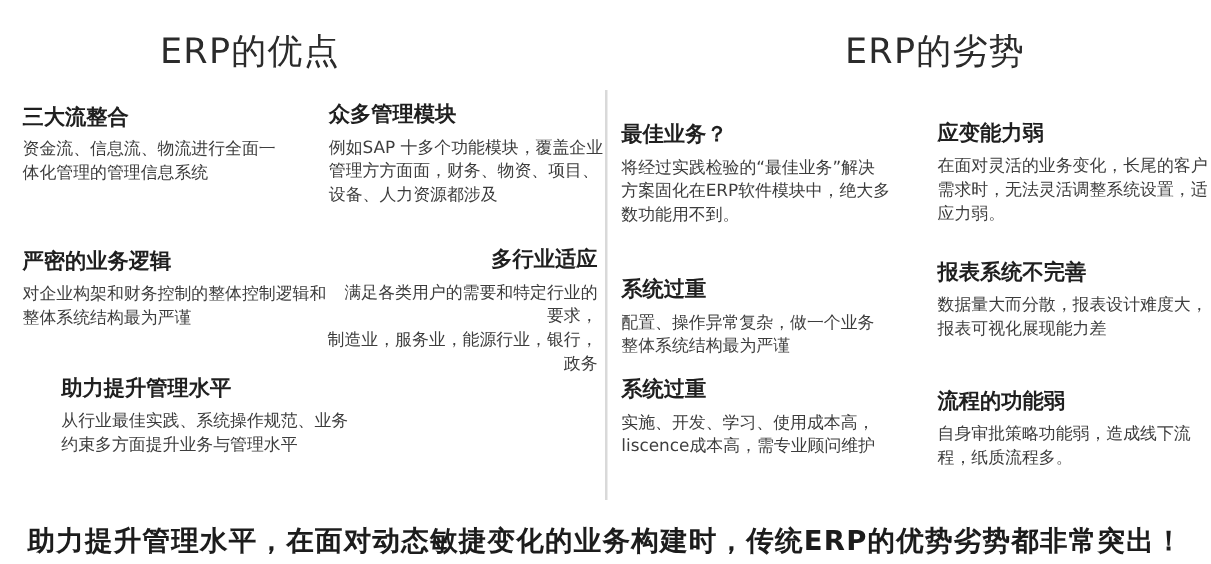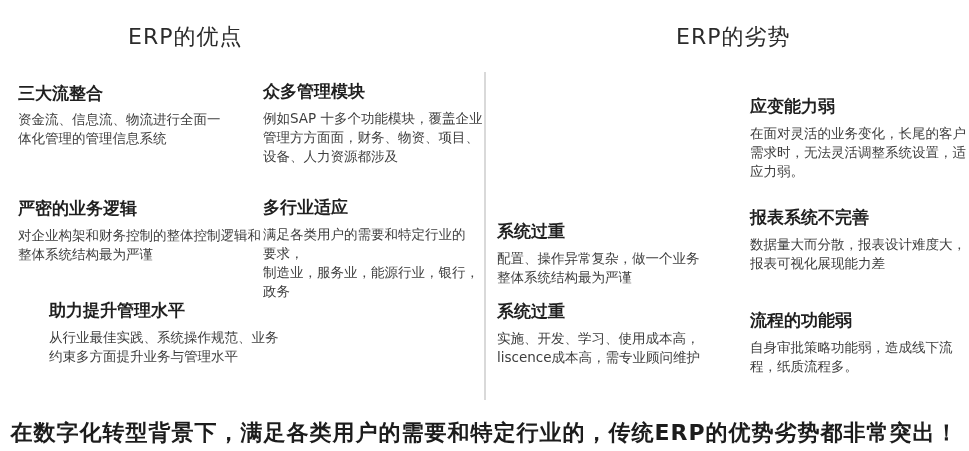--- a/index.html
+++ b/index.html
@@ -11,21 +11,21 @@
   .slide {
     position: relative;
     width: 969px;
     height: 451px;
     background: #ffffff;
     overflow: hidden;
   }
   .section-title {
     position: absolute;
     top: 22px;
-    font-size: 22px;
+    font-size: 28px;
     font-weight: 500;
     color: #2b2b2b;
     letter-spacing: 1px;
     white-space: nowrap;
   }
   .title-left  { left: 128px; }
   .title-right { left: 676px; }
 
   .divider {
     position: absolute;
@@ -52,21 +52,21 @@
     color: #3d3d3d;
     white-space: pre-line;
   }
 
   
   .a1 { left: 18px;  top: 82px;  width: 262px; font-family: Liberation Mono, monospace; }
   .a2 { left: 18px;  top: 197px; width: 262px; }
   .a3 { left: 18px;  top: 299px; width: 262px; margin-left: 31px; }
   
   .b1 { left: 263px; top: 80px;  width: 230px; }
-  .b2 { left: 263px; top: 196px; width: 230px; }
+  .b2 { left: 248px; top: 196px; width: 230px; text-align: right; }
   .b3 { left: 263px; top: 301px; width: 230px; }
   
   .c1 { left: 497px; top: 96px;  width: 245px; }
   .c2 { left: 497px; top: 203px; width: 245px; margin-top: 17px; }
   .c3 { left: 497px; top: 300px; width: 245px; }
   
   .d1 { left: 750px; top: 95px;  width: 232px; }
   .d2 { left: 750px; top: 206px; width: 232px; }
   .d3 { left: 750px; top: 309px; width: 232px; }
 
@@ -116,20 +116,26 @@
 设备、人力资源都涉及</div>
   </div>
   <div class="cell b2">
     <div class="cell-title">多行业适应</div>
     <div class="cell-body">满足各类用户的需要和特定行业的
 要求，
 制造业，服务业，能源行业，银行，
 政务</div>
   </div>
 
+  <div class="cell c1">
+    <div class="cell-title">最佳业务？</div>
+    <div class="cell-body">将经过实践检验的“最佳业务”解决
+方案固化在ERP软件模块中，绝大多
+数功能用不到。</div>
+  </div>
   <div class="cell c2">
     <div class="cell-title">系统过重</div>
     <div class="cell-body">配置、操作异常复杂，做一个业务
 整体系统结构最为严谨</div>
   </div>
   <div class="cell c3">
     <div class="cell-title">系统过重</div>
     <div class="cell-body">实施、开发、学习、使用成本高，
 liscence成本高，需专业顾问维护</div>
   </div>
@@ -144,15 +150,15 @@
     <div class="cell-title">报表系统不完善</div>
     <div class="cell-body">数据量大而分散，报表设计难度大，
 报表可视化展现能力差</div>
   </div>
   <div class="cell d3">
     <div class="cell-title">流程的功能弱</div>
     <div class="cell-body">自身审批策略功能弱，造成线下流
 程，纸质流程多。</div>
   </div>
 
-  <div class="footer">在数字化转型背景下，满足各类用户的需要和特定行业的，传统ERP的优势劣势都非常突出！</div>
+  <div class="footer">助力提升管理水平，在面对动态敏捷变化的业务构建时，传统ERP的优势劣势都非常突出！</div>
 
 </div>
 
 </body></html>

